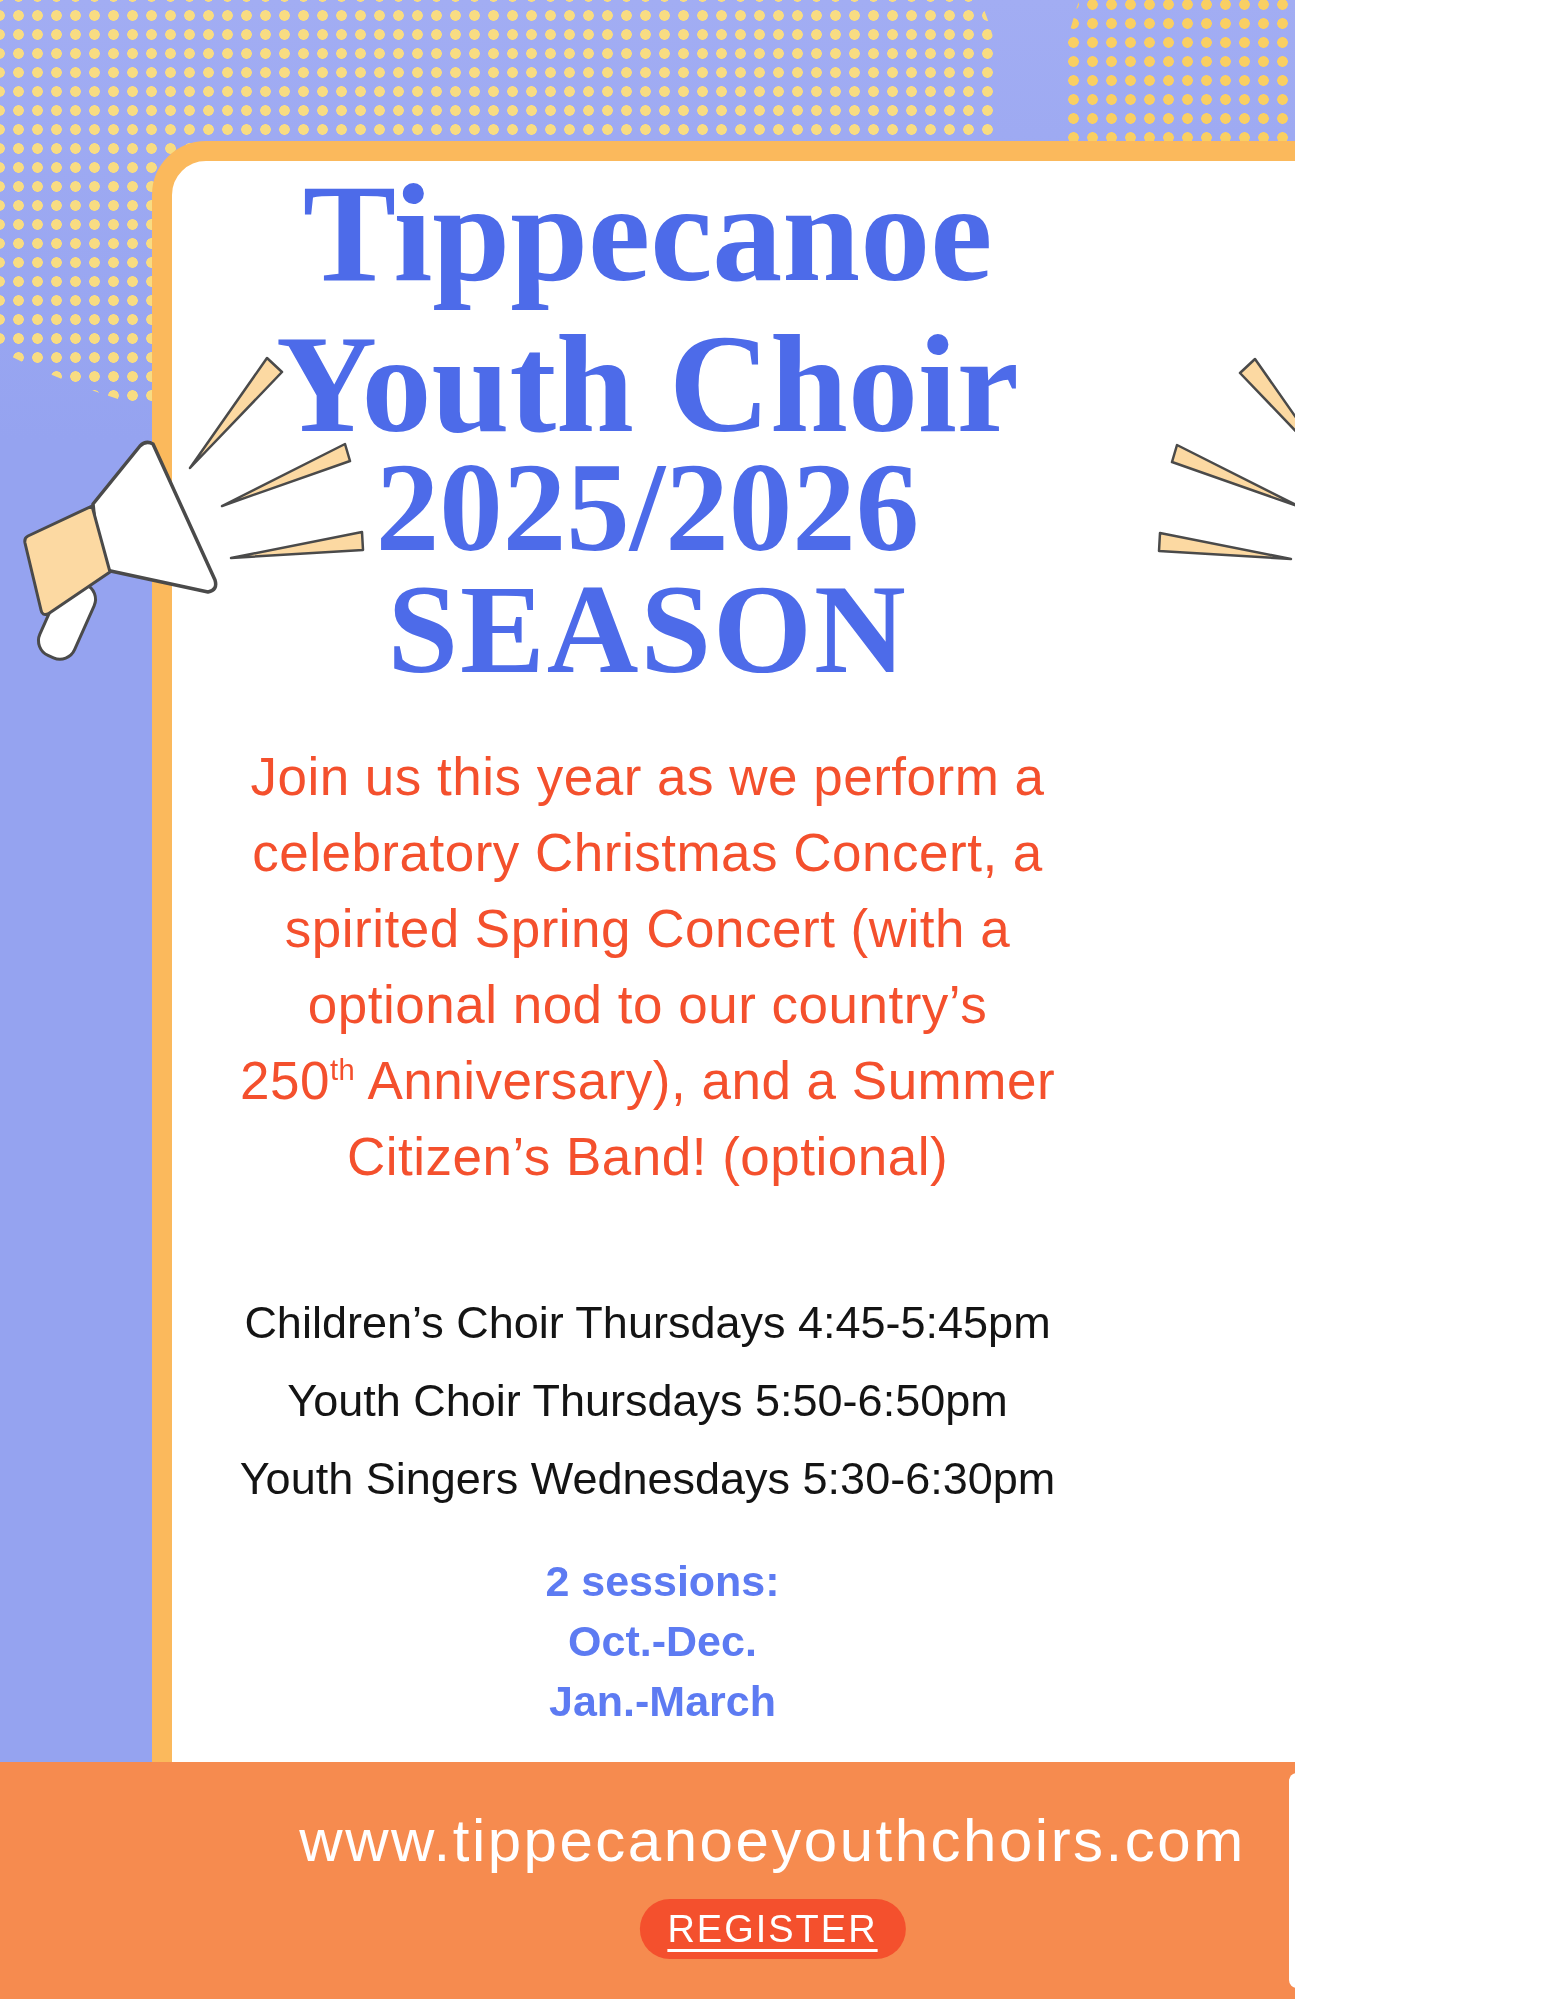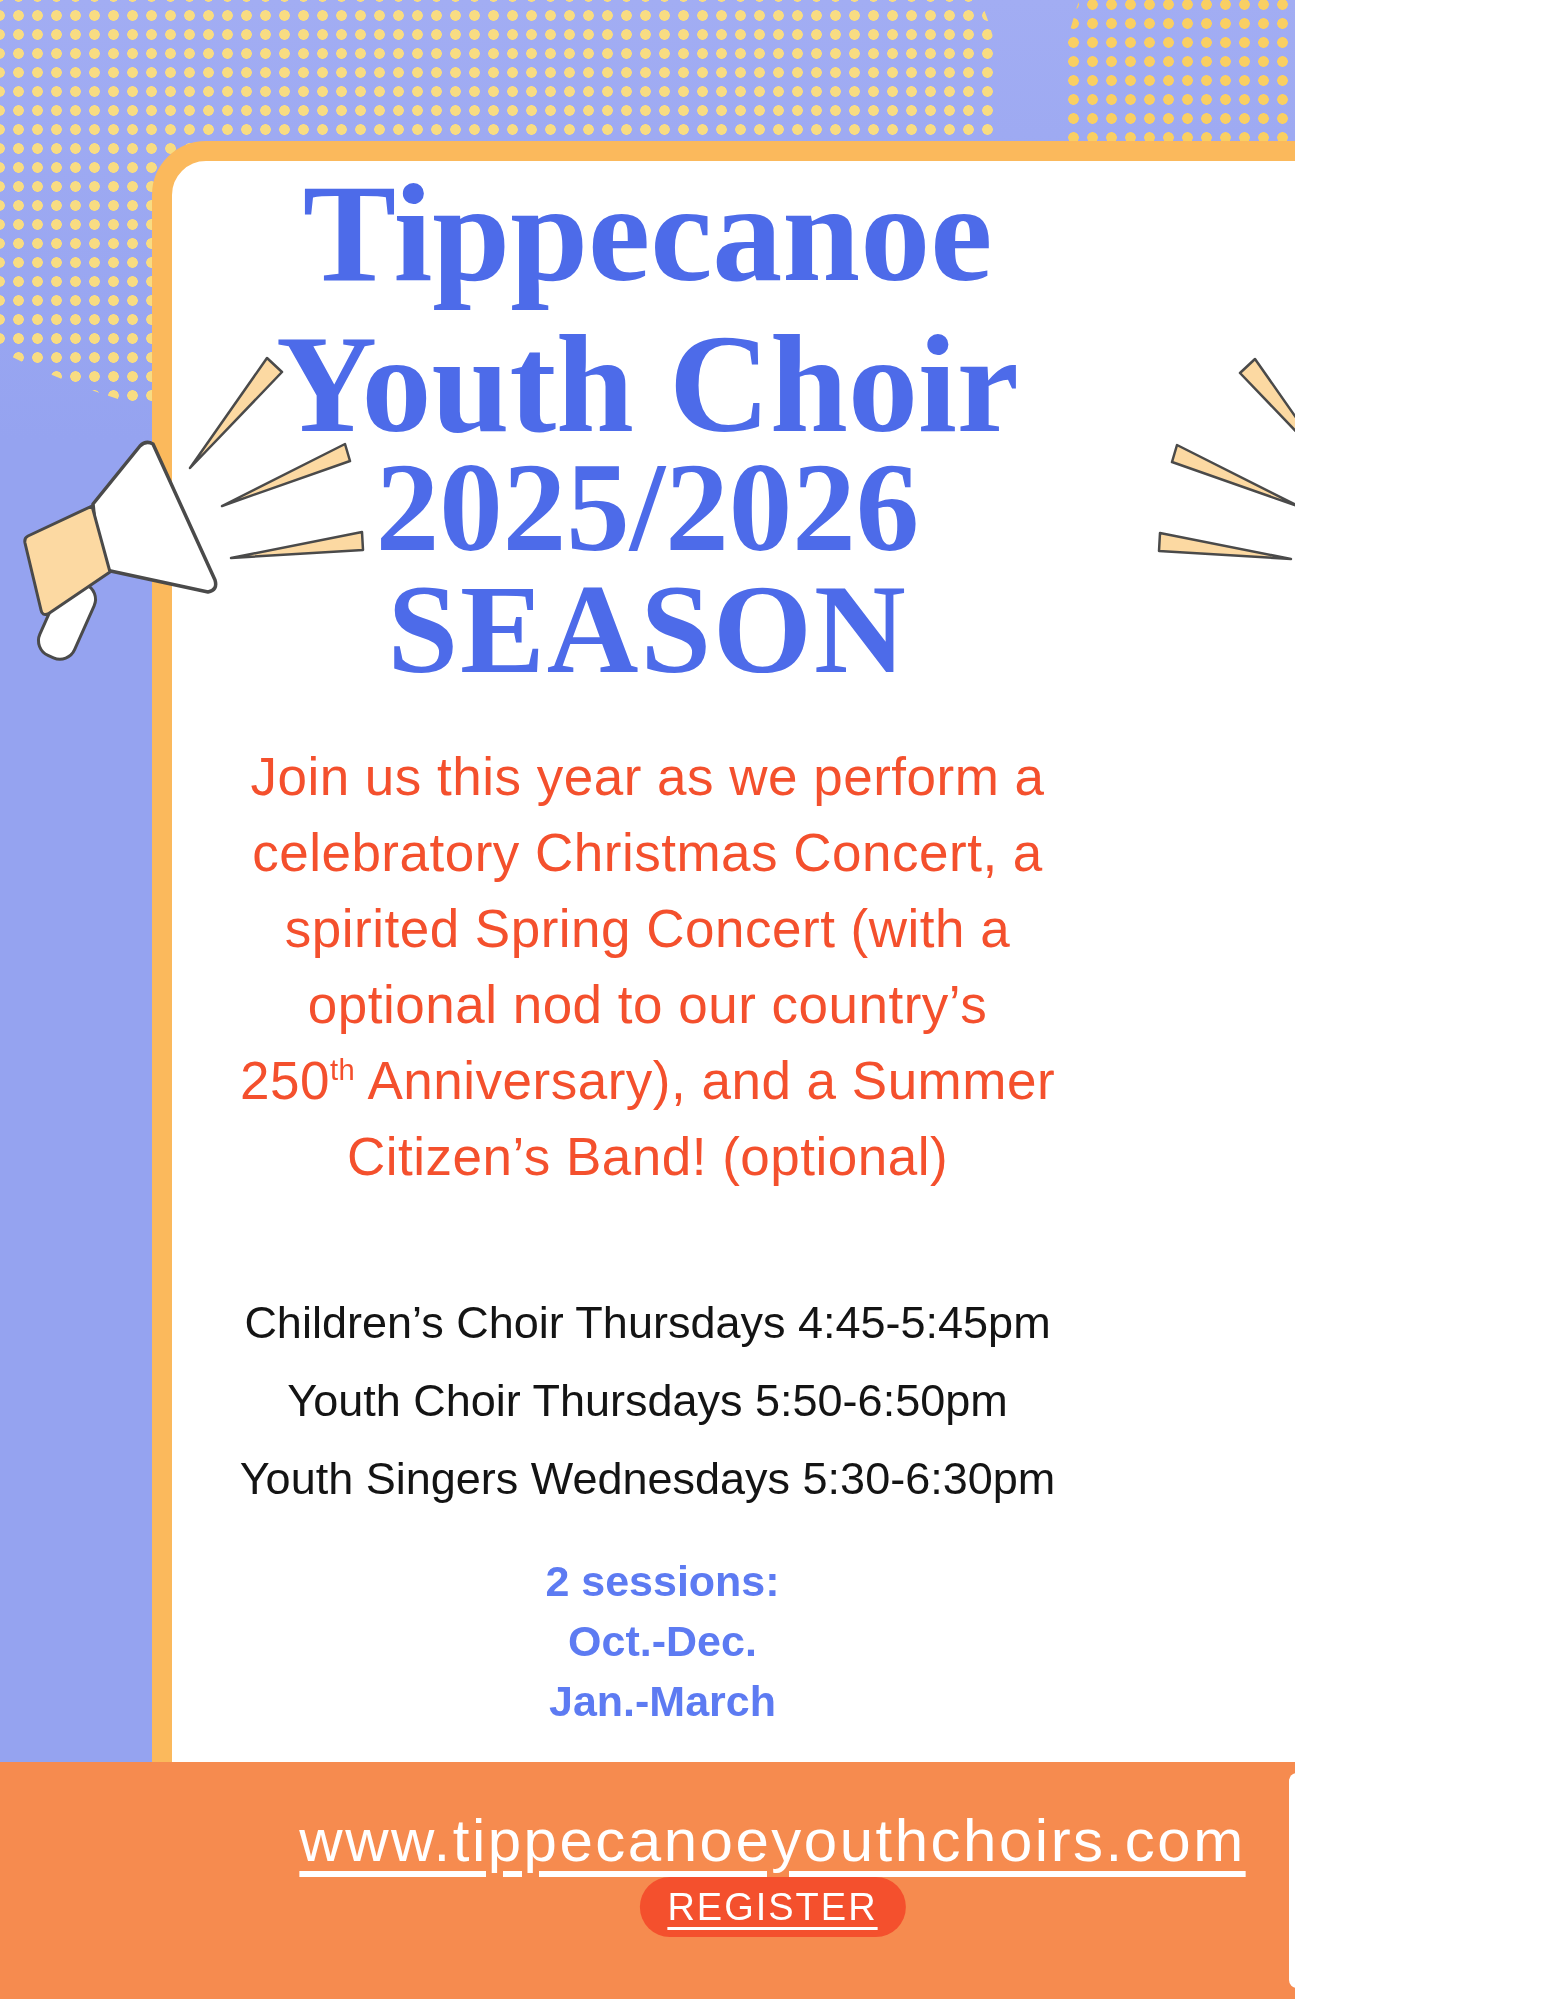--- a/index.html
+++ b/index.html
@@ -34,23 +34,23 @@
   .sessions{top:1551px;font-size:43px;font-weight:700;line-height:60px;color:#5d7bf2;padding-left:30px;}
 
   
   .mega{position:absolute;width:400px;height:400px;}
   .mega.left{left:0;top:280px;}
   .mega.right{left:1122px;top:281px;transform:scaleX(-1);}
 
   
   .footer{position:absolute;left:0;top:1762px;width:1545px;height:237px;background:#f68b4f;}
   .site-link{position:absolute;left:0;right:0;top:44px;text-align:center;
-      font-size:60px;letter-spacing:2.5px;color:#ffffff;text-decoration:underline;
+      font-size:60px;letter-spacing:2.5px;color:#ffffff;
       text-decoration-thickness:6px;text-underline-offset:10px;cursor:pointer;}
-  .register-btn{position:absolute;left:50%;transform:translateX(-50%);top:115px;
+  .register-btn{position:absolute;left:50%;transform:translateX(-50%);top:137px;
       height:60px;line-height:60px;padding:0 28px;background:#f4502d;border-radius:30px;
       font-size:38px;letter-spacing:2px;color:#ffffff;text-decoration:underline;
       text-decoration-thickness:3px;text-underline-offset:7px;border:none;cursor:pointer;
       font-family:"Liberation Sans",sans-serif;}
   .qr{position:absolute;left:1289px;top:1773px;}
 </style>
 </head>
 <body>
 
 <div class="page">

